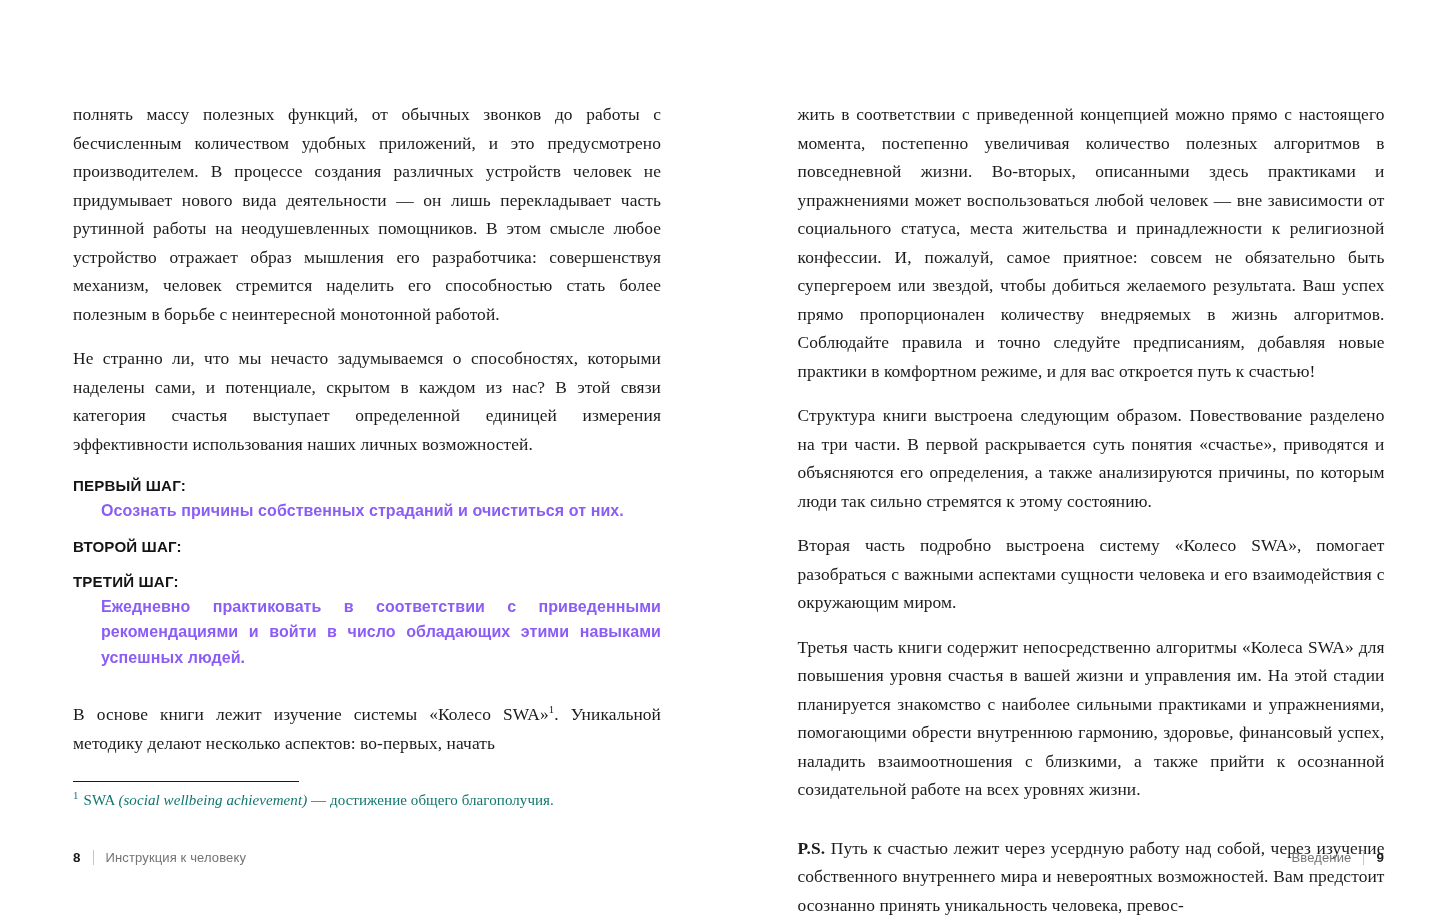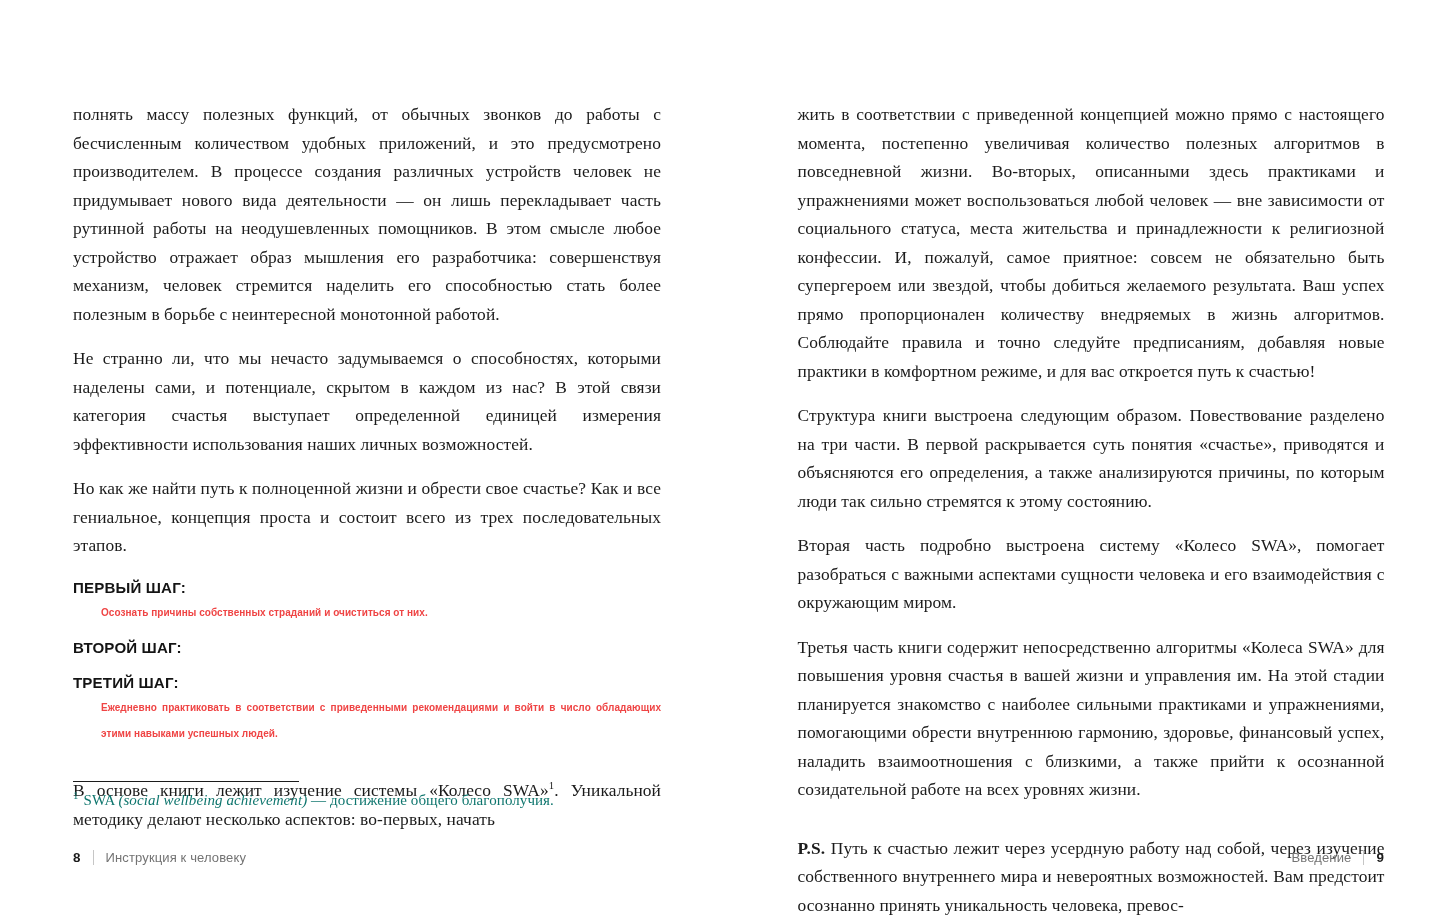--- a/index.html
+++ b/index.html
@@ -61,25 +61,25 @@
   .step { margin-bottom: 11px; }
   .step:last-child { margin-bottom: 0; }
   .step-title {
     font-size: 15.1px;
     font-weight: bold;
     line-height: 24px;
     letter-spacing: 0.01em;
     color: #141414;
   }
   .step-text {
-    font-size: 10px;
+    font-size: 16px;
     font-weight: bold;
     line-height: 25.5px;
     letter-spacing: 0.005em;
-    color: #ef4444;
+    color: #8b5cf6;
     padding-left: 28px;
     text-align: justify;
     text-justify: inter-word;
   }
 
   
   .footnote-block {
     position: absolute;
     left: 73px;
     bottom: 110px;
@@ -136,21 +136,20 @@
 </head>
 <body>
 
 <div class="spread">
 
   <div class="page page-left">
     <div class="page-body">
 
       <p class="para">полнять массу полезных функций, от обычных звонков до работы с бесчисленным количеством удобных приложений, и это предусмотрено производителем. В процессе создания различных устройств человек не придумывает нового вида деятельности — он лишь перекладывает часть рутинной работы на неодушевленных помощников. В этом смысле любое устройство отражает образ мышления его разработчика: совершенствуя механизм, человек стремится наделить его способностью стать более полезным в борьбе с неинтересной монотонной работой.</p>
       <p class="para">Не странно ли, что мы нечасто задумываемся о способностях, которыми наделены сами, и потенциале, скрытом в каждом из нас? В этой связи категория счастья выступает определенной единицей измерения эффективности использования наших личных возможностей.</p>
-      <p class="para">Но как же найти путь к полноценной жизни и обрести свое счастье? Как и все гениальное, концепция проста и состоит всего из трех последовательных этапов.</p>
 
       <div class="steps">
         <div class="step">
           <div class="step-title">ПЕРВЫЙ ШАГ:</div>
           <div class="step-text">Осознать причины собственных страданий и очиститься от них.</div>
         </div>
         <div class="step">
           <div class="step-title">ВТОРОЙ ШАГ:</div>
         </div>
         <div class="step">

